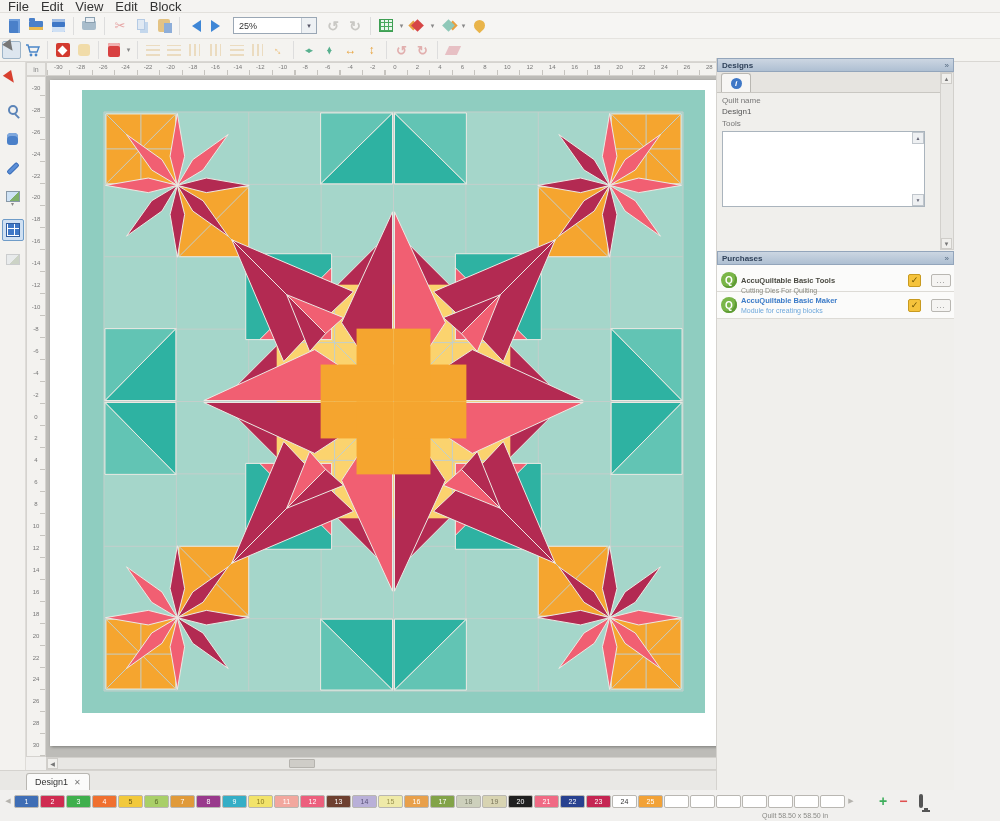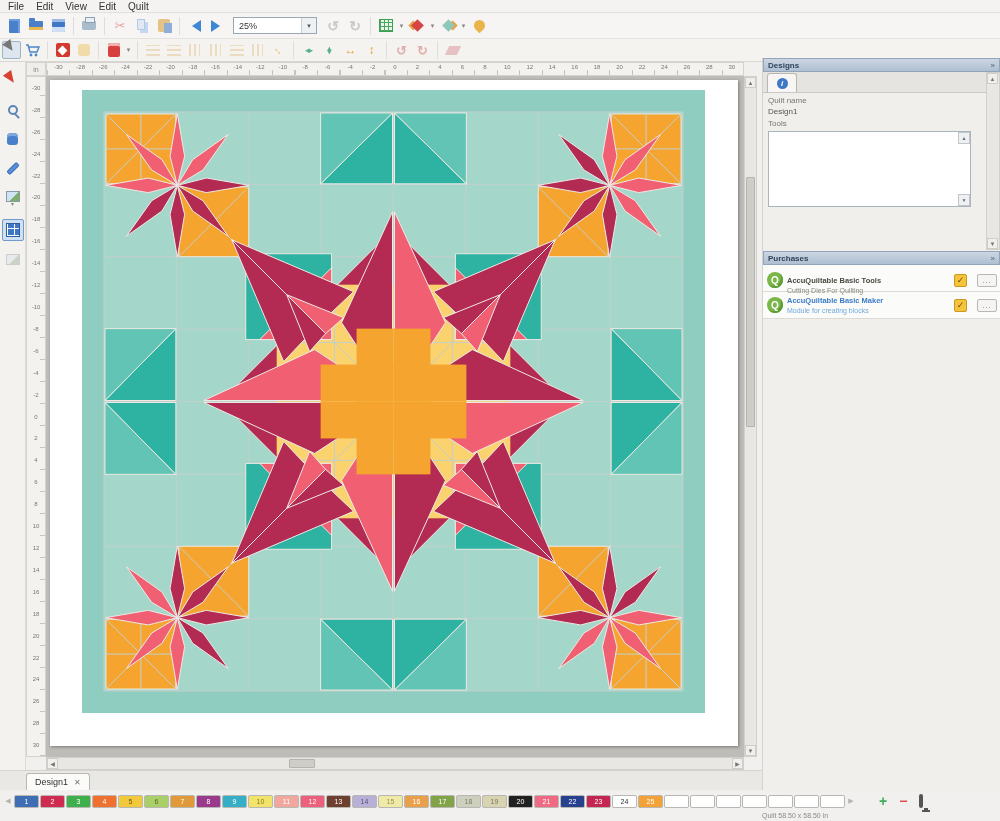--- a/index.html
+++ b/index.html
@@ -5,21 +5,21 @@
   :root{
     --qborder:#8fcdc0; --qbg:#a5d6ca; --qgrid:#c3cfcb; --qteal:#2eb2a2; --qtealLight:#62c4b4;
     --qorange:#f5a52f; --qyellow:#fbd36e; --qcrimson:#b32a52; --qpink:#f15f72; --qseam:#eceae4;
   }
   *{margin:0;padding:0;box-sizing:border-box;}
   html,body{width:1000px;height:821px;overflow:hidden;}
   body{font-family:"Liberation Sans", sans-serif; background:#f1f0ee; color:#444; position:relative; font-size:9px;}
   .abs{position:absolute;}
   
   #menubar{left:0;top:0;width:1000px;height:13px;background:#f4f3f1;border-bottom:1px solid #e2e0dc;display:flex;align-items:center;padding-left:2px;}
-  .mi{padding:0 6px;font-size:10px;color:#333;cursor:default;text-align:right;}
+  .mi{padding:0 6px;font-size:13px;color:#333;cursor:default;text-align:right;}
   
   #tb1{left:0;top:13px;width:1000px;height:26px;background:#f6f5f3;border-bottom:1px solid #e5e3df;display:flex;align-items:center;gap:2px;padding-left:4px;}
   #tb2{left:0;top:39px;width:1000px;height:23px;background:#f4f3f0;border-bottom:1px solid #d9d7d3;display:flex;align-items:center;gap:2px;padding-left:2px;}
   .icon{width:20px;height:20px;display:inline-flex;align-items:center;justify-content:center;border-radius:2px;position:relative;}
   .icon2{width:19px;height:18px;display:inline-flex;align-items:center;justify-content:center;border-radius:2px;position:relative;}
   .sep{width:1px;height:18px;background:#ddd;margin:0 3px;}
   .caret{font-size:7px;color:#888;width:7px;display:inline-block;text-align:center;}
   .doc{width:11px;height:14px;background:#4a80c9;border-radius:1px;box-shadow:inset -2px 2px 0 #6f9fdd;}
   .folder{width:14px;height:9px;background:#4a80c9;border-radius:1px;position:relative;box-shadow:inset 0 -3px 0 #e9b94f;}
   .folder:before{content:"";position:absolute;top:-3px;left:0;width:6px;height:3px;background:#4a80c9;border-radius:1px 1px 0 0;}
@@ -98,21 +98,21 @@
   #palops{display:flex;align-items:center;gap:12px;margin-left:22px;}
   .plus{color:#3fae5c;font-weight:bold;font-size:14px;}
   .minus{color:#e05050;font-weight:bold;font-size:14px;}
   .monitor{width:14px;height:10px;border:2px solid #555;border-radius:2px;position:relative;}
   .monitor:after{content:"";position:absolute;left:3px;bottom:-4px;width:4px;height:2px;background:#555;box-shadow:-2px 2px 0 #555,2px 2px 0 #555;}
   .vdots{width:3px;height:3px;background:#555;border-radius:50%;box-shadow:0 -5px 0 #555,0 5px 0 #555;margin:0 4px;}
   
   #statusbar{left:0;top:812px;width:1000px;height:9px;background:#f1f0ee;font-size:7px;color:#8a8a86;}
   #statustext{position:absolute;left:762px;top:0;}
   
-  #rightpanel{left:762px;top:58px;width:238px;height:732px;background:#f0efec;border-left:1px solid #d5d3cf;}
+  #rightpanel{left:716px;top:58px;width:238px;height:732px;background:#f0efec;border-left:1px solid #d5d3cf;}
   .phead{height:14px;background:linear-gradient(#ccd6e2,#aebfd2);border:1px solid #93a5bb;display:flex;align-items:center;justify-content:space-between;padding:0 4px;font-size:8px;color:#30425a;font-weight:bold;}
   .phead .chev{color:#53687f;font-size:8px;font-weight:normal;}
   #dtabstrip{height:21px;background:#e6e4e0;border-bottom:1px solid #c9c7c2;display:flex;align-items:flex-end;padding-left:4px;}
   #infotab{width:30px;height:19px;background:#f7f6f4;border:1px solid #b9b7b2;border-bottom:none;border-radius:3px 3px 0 0;display:flex;align-items:center;justify-content:center;}
   .infoc{width:11px;height:11px;border-radius:50%;background:#3e77c6;color:#fff;font-size:8px;font-style:italic;font-weight:bold;display:flex;align-items:center;justify-content:center;}
   .flabel{font-size:8px;color:#777;padding:3px 0 0 5px;}
   .fvalue{font-size:8px;color:#555;padding:2px 0 0 5px;}
   #notesbox{position:relative;margin:3px 14px 0 5px;height:76px;}
   #notesbox textarea{width:100%;height:100%;border:1px solid #aab4bd;background:#fff;resize:none;font-family:"Liberation Sans",sans-serif;font-size:8px;}
   .nbtn{position:absolute;right:1px;width:12px;height:12px;background:#eef0f2;border:1px solid #c0c6cc;font-size:5px;color:#667;display:flex;align-items:center;justify-content:center;}
@@ -128,21 +128,21 @@
 </head>
 <body>
 
 <div id="menubar" class="abs">
   <div style="display:flex;">
 
   <span class="mi">File</span>
       <span class="mi">Edit</span>
       <span class="mi">View</span>
       <span class="mi">Edit</span>
-      <span class="mi">Quilt</span>
+      <span class="mi">Block</span>
     </div>
 </div>
 
 <div id="tb1" class="abs">
   <span class="icon">
       <span class="doc"></span>
     </span>
   <span class="icon">
       <span class="folder"></span>
     </span>

